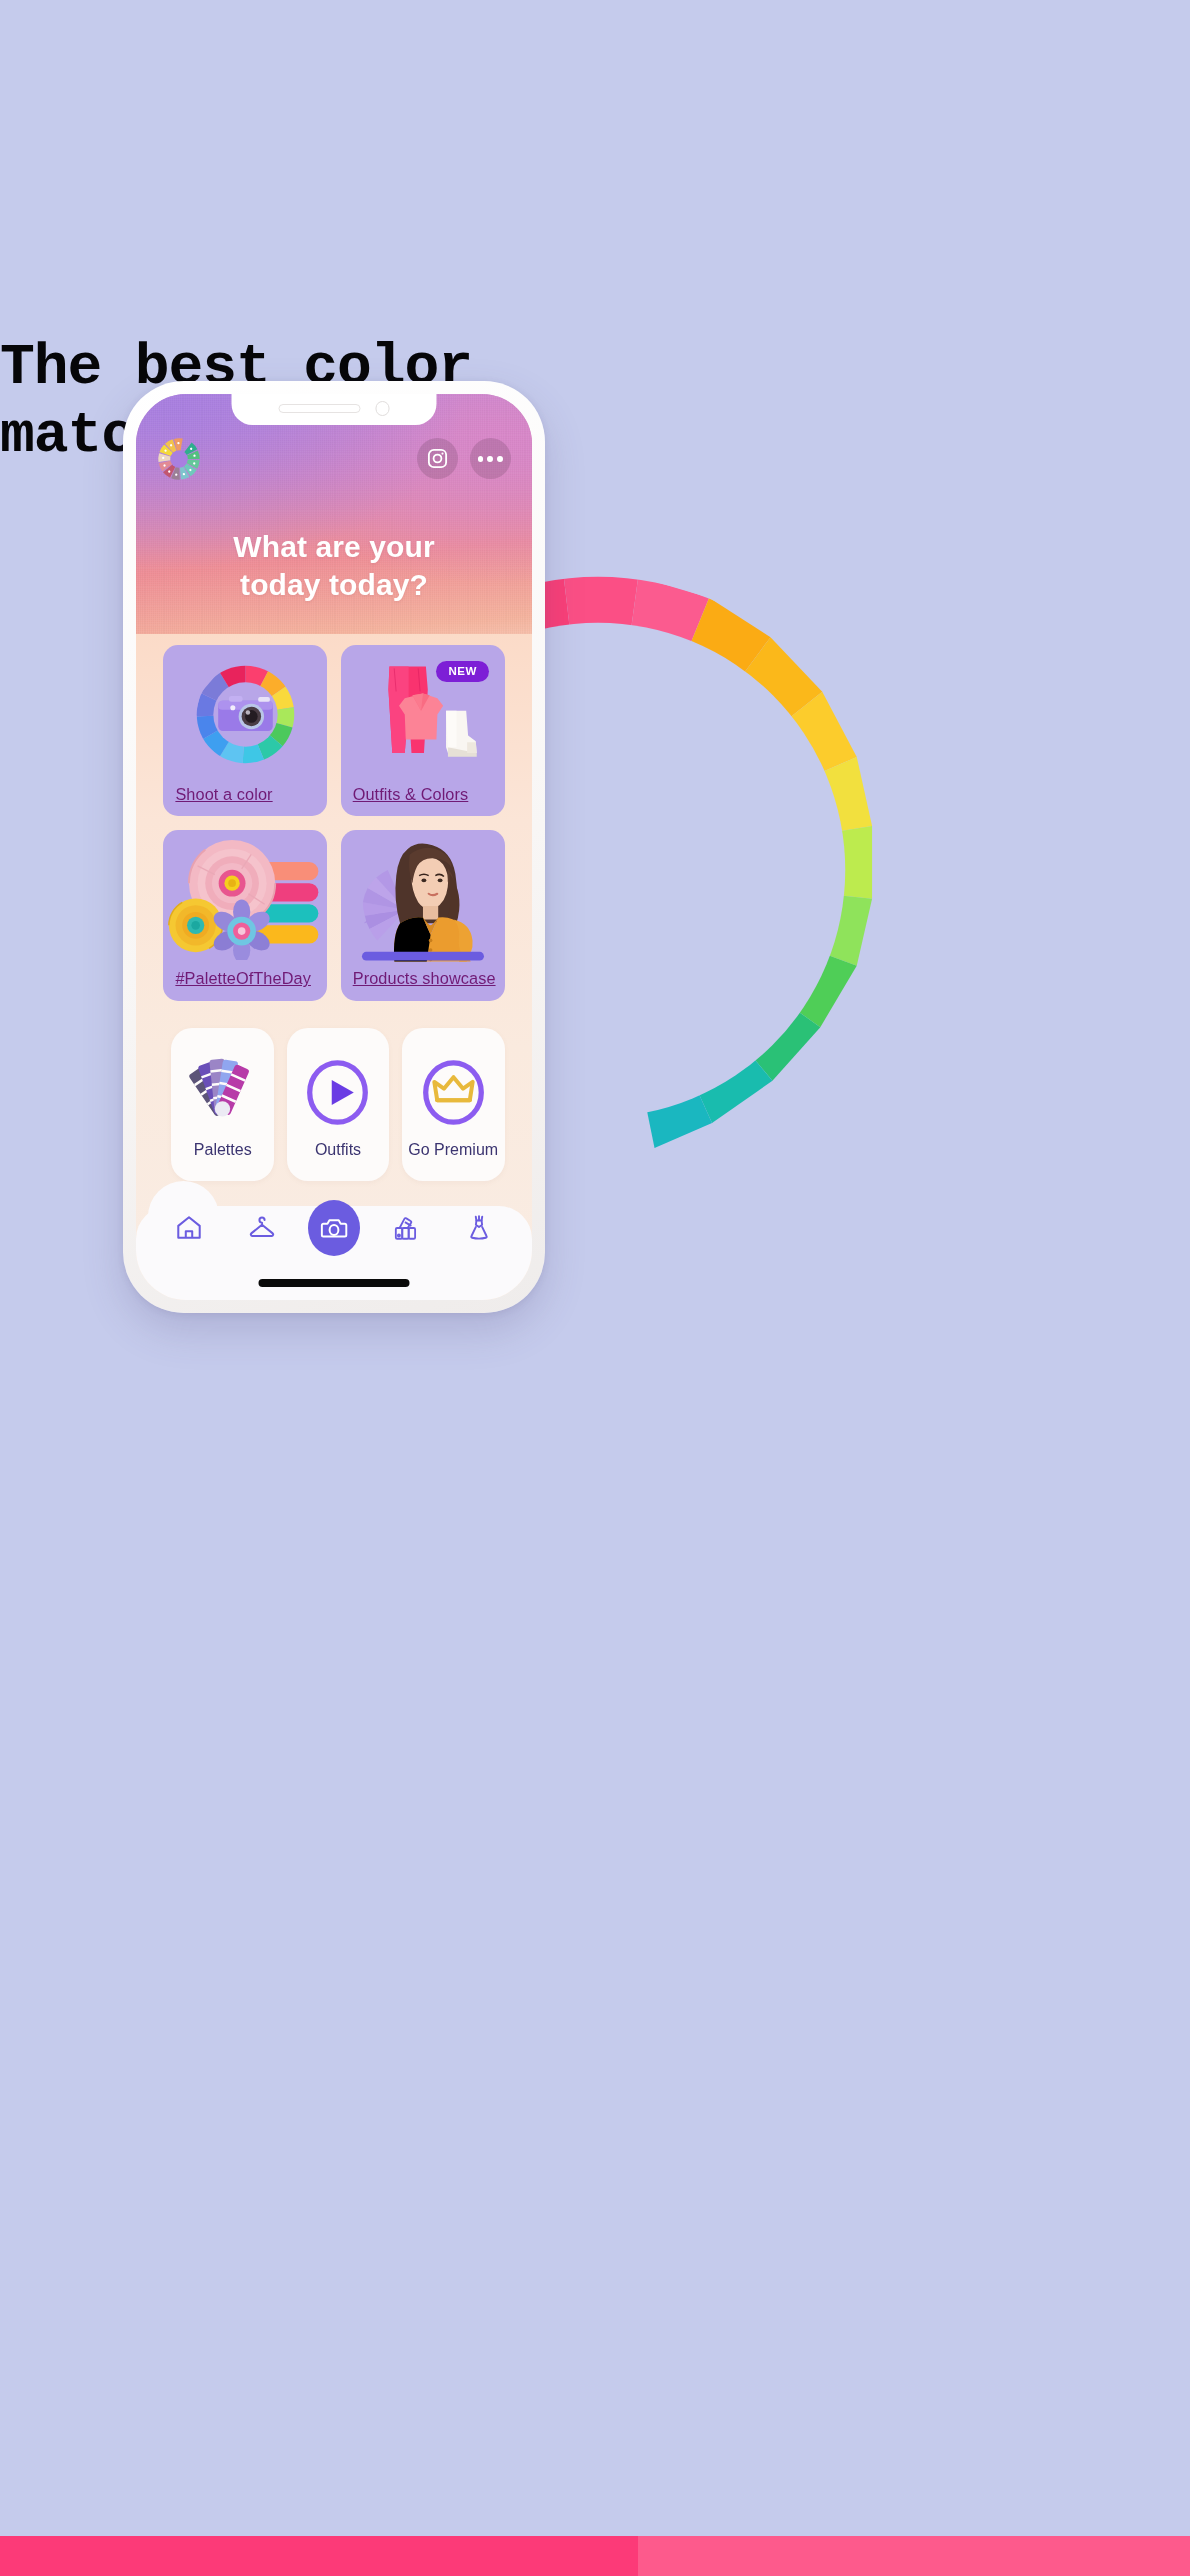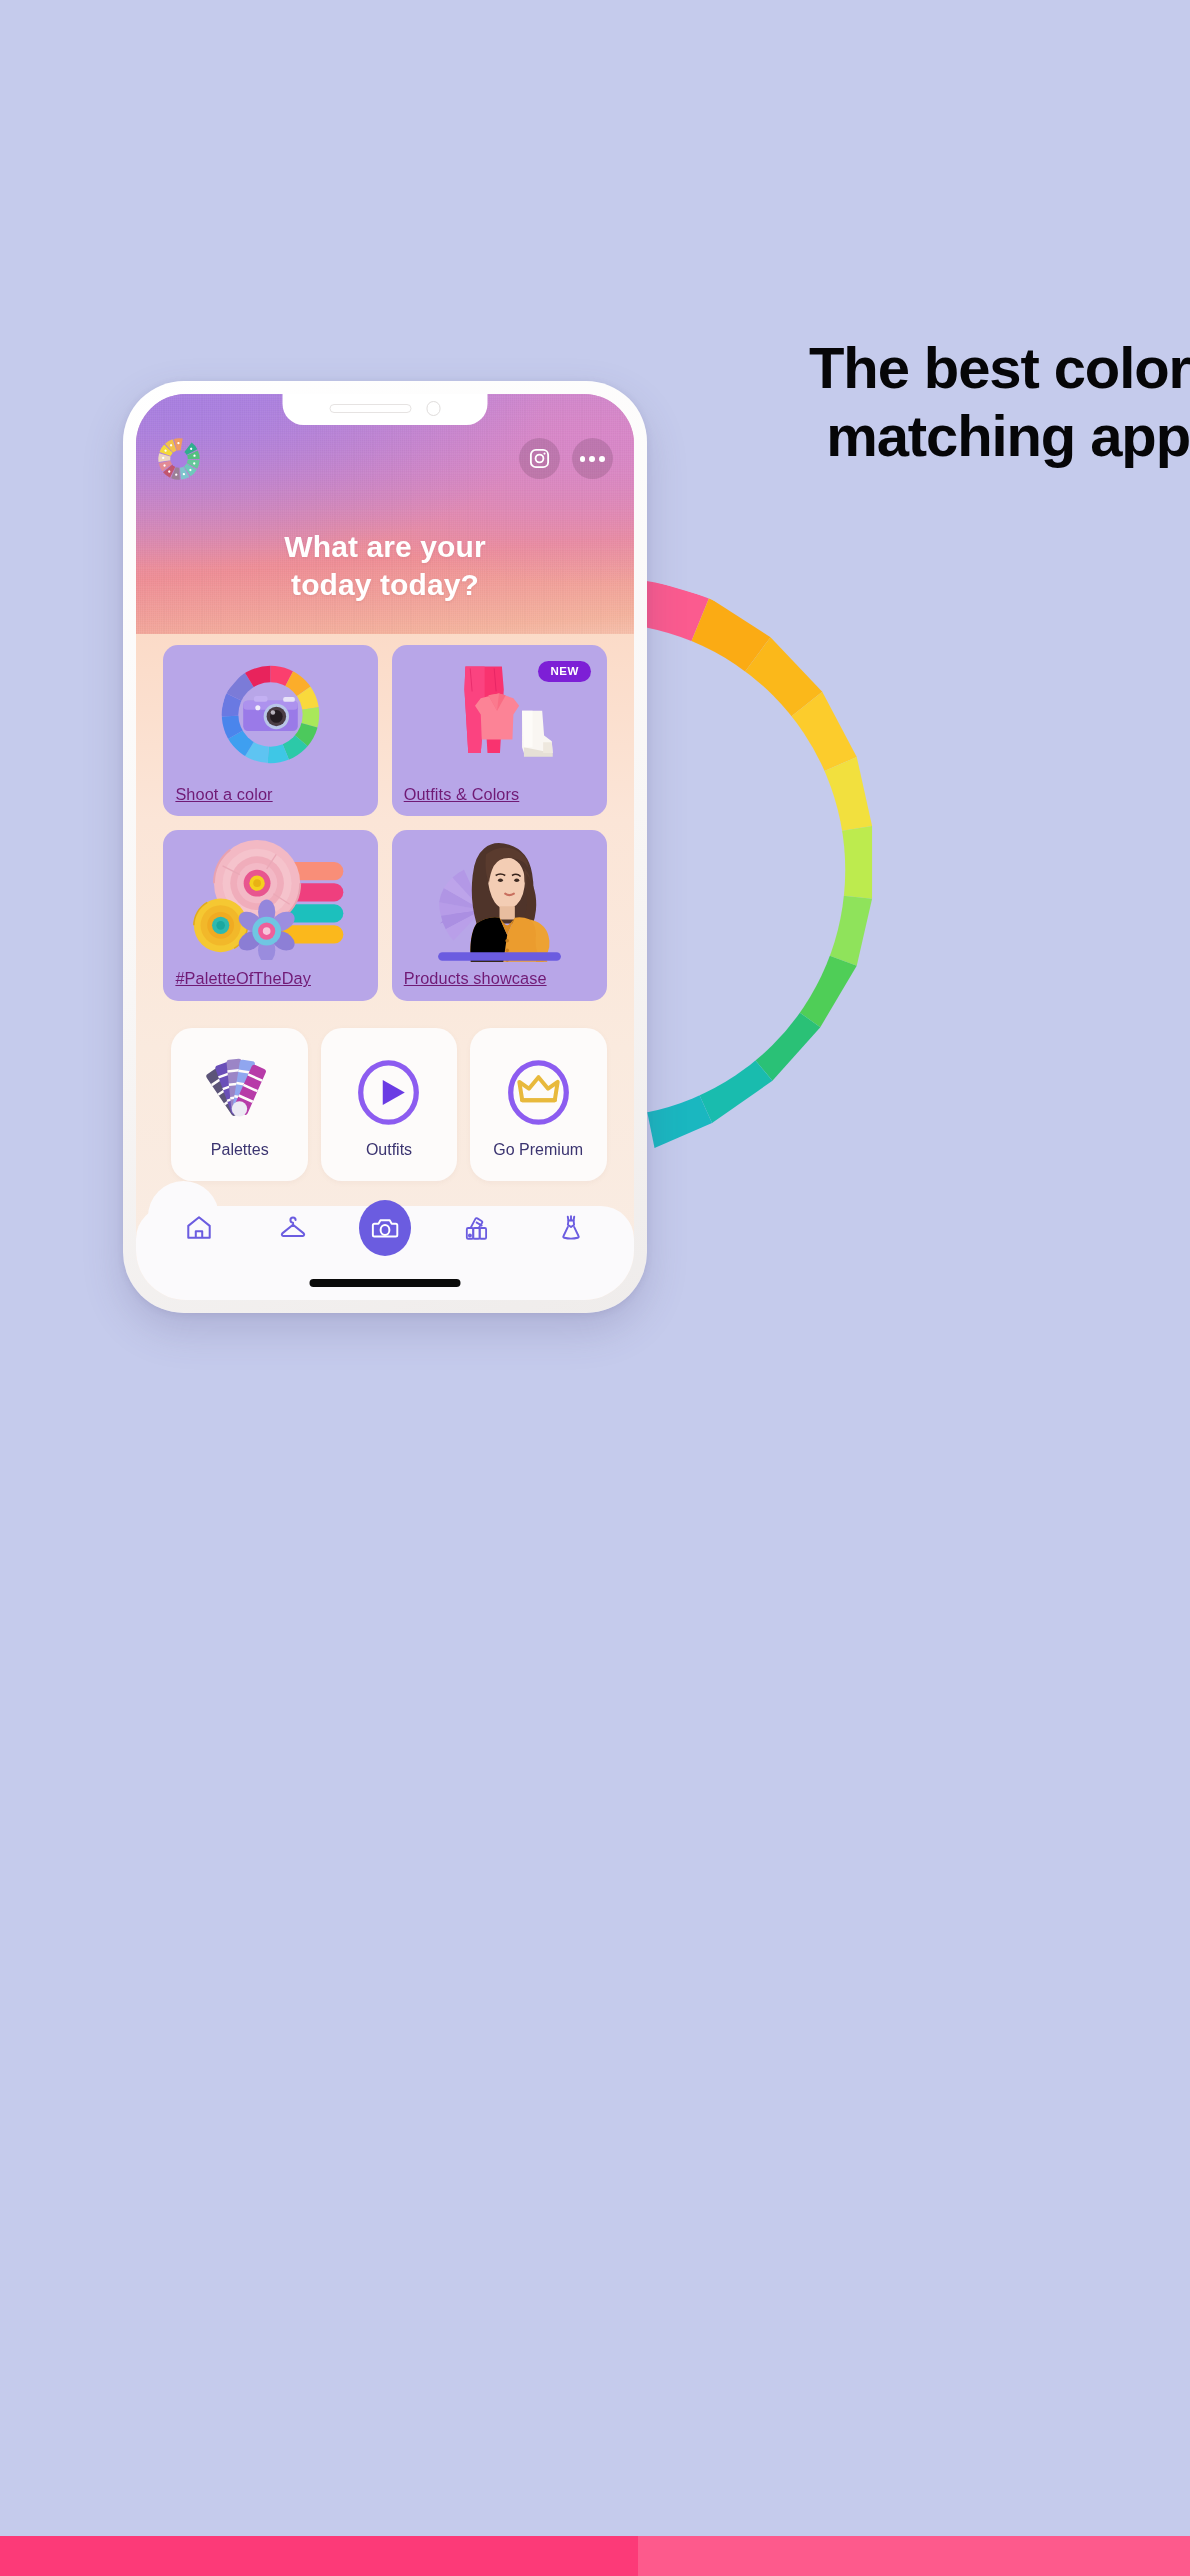--- a/index.html
+++ b/index.html
@@ -15,26 +15,27 @@
     font-family: "Liberation Sans", sans-serif;
     position: relative;
   }
 
   
   .headline {
     position: absolute;
     top: 334px;
     left: 0;
     width: 1190px;
-    text-align: right;
+    text-align: left;
     font-size: 58px;
     line-height: 1.18;
     font-weight: 700;
     letter-spacing: -1.1px;
     color: #060608;
+    font-family: Liberation Mono, monospace;
   }
 
   
   .bottom-band {
     position: absolute;
     left: 0;
     bottom: 0;
     width: 1190px;
     height: 40px;
     display: flex;
@@ -50,21 +51,21 @@
     width: 644px;
     height: 644px;
     z-index: 1;
   }
 
   
   .phone {
     position: absolute;
     left: 123px;
     top: 381px;
-    width: 524px;
+    width: 422px;
     height: 932px;
     background: linear-gradient(160deg, #ffffff 0%, #f8f6f5 55%, #efeceb 100%);
     border-radius: 61px;
     box-shadow: 0 17px 42px rgba(80, 70, 120, 0.20),
                 0 1.9px 7.7px rgba(80,70,120,0.10);
     z-index: 3;
     padding: 13.4px;
   }
 
   .screen {

